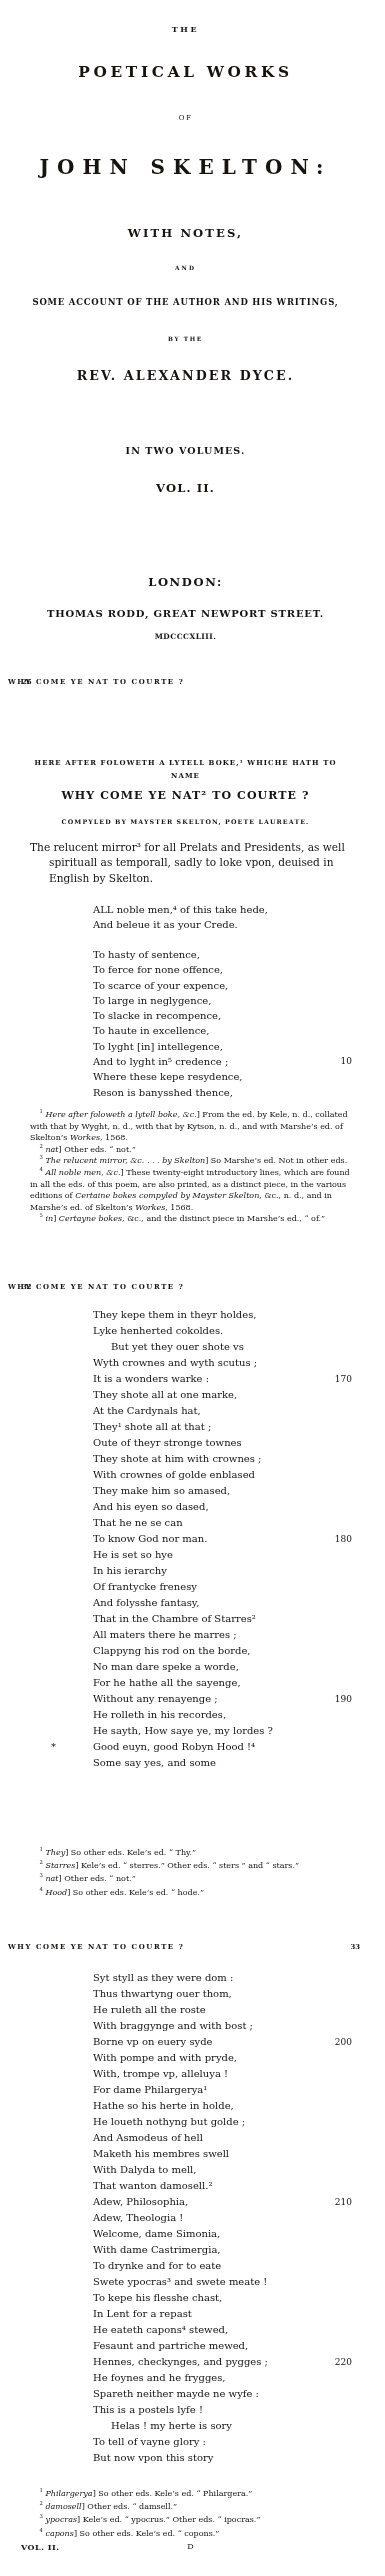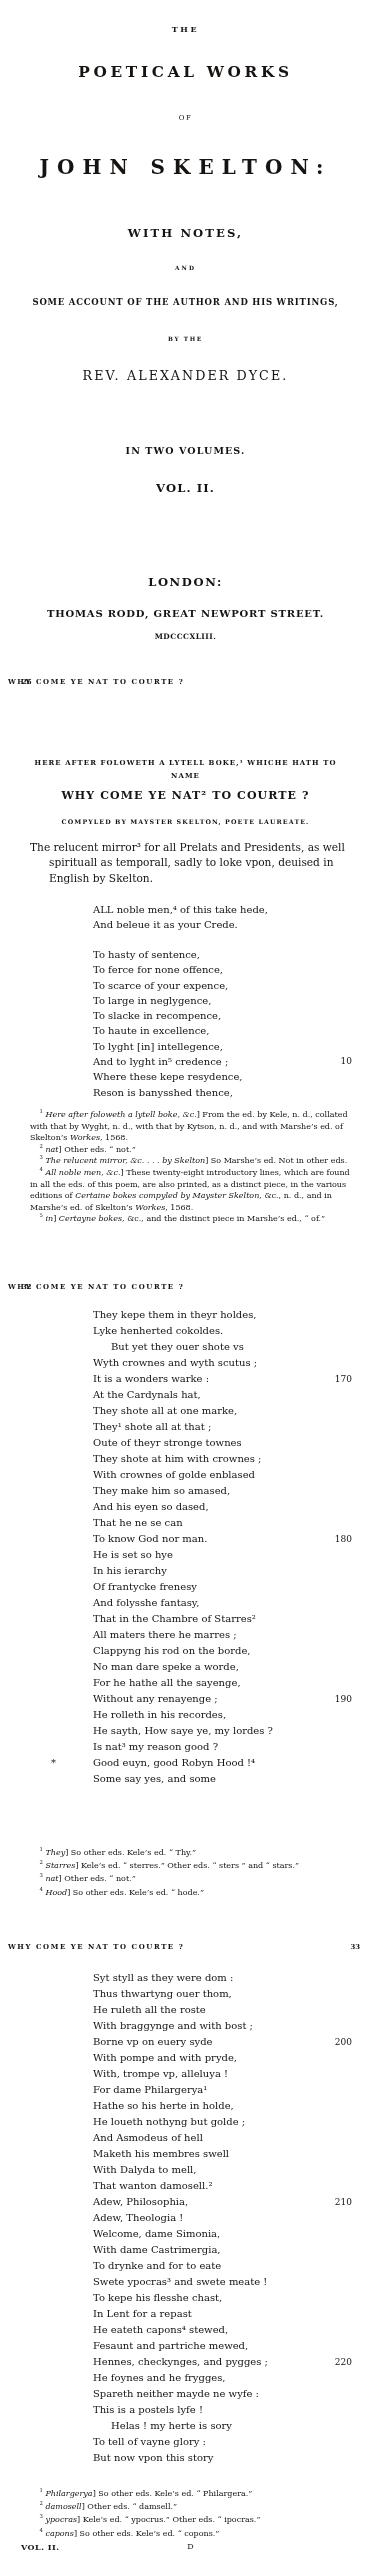--- a/index.html
+++ b/index.html
@@ -9,21 +9,21 @@
   .c{left:0;width:355px;text-align:center;}
   
   .t-the{font-size:8px;font-weight:bold;letter-spacing:2.6px;}
   .t-main{font-size:15.3px;font-weight:bold;letter-spacing:3.7px;}
   .t-of{font-size:6.9px;font-weight:normal;letter-spacing:1.6px;}
   .t-name{font-size:20px;font-weight:bold;letter-spacing:8px;}
   .t-notes{font-size:11.6px;font-weight:bold;letter-spacing:2.1px;}
   .t-and{font-size:5.8px;font-weight:bold;letter-spacing:2.1px;}
   .t-account{font-size:8.5px;font-weight:bold;letter-spacing:0.8px;}
   .t-bythe{font-size:5.8px;font-weight:bold;letter-spacing:1.6px;}
-  .t-editor{font-size:12.7px;font-weight:normal;letter-spacing:2.1px;}
+  .t-editor{font-size:12.7px;font-weight:bold;letter-spacing:2.1px;}
   .t-volumes{font-size:9.5px;font-weight:bold;letter-spacing:1.1px;}
   .t-vol{font-size:11.6px;font-weight:bold;letter-spacing:1.1px;}
   .t-city{font-size:11.6px;font-weight:bold;letter-spacing:1.6px;}
   .t-pub{font-size:10px;font-weight:bold;letter-spacing:0.8px;}
   .t-year{font-size:7.4px;font-weight:bold;letter-spacing:0.5px;}
   
   .rh-row{left:0;width:385px;height:10.6px;font-size:6.9px;font-weight:bold;letter-spacing:1.6px;}
   .rh-center{display:block;width:355px;}
   .rh-left{position:absolute;left:22px;top:0;letter-spacing:0;}
   .rh-right{position:absolute;right:33px;top:0;letter-spacing:0;}
@@ -122,43 +122,42 @@
     <span class="rh-left">32</span>
     <span class="rh-center">WHY COME YE NAT TO COURTE ?</span>
   </div>
 
   <div class="abs poem lh30" style="top:1307px">
       <div class="pline"><span class="t"><span>They kepe them in theyr holdes,</span></span></div>
       <div class="pline"><span class="t"><span>Lyke henherted cokoldes.</span></span></div>
       <div class="pline ind"><span class="t"><span>But yet they ouer shote vs</span></span></div>
       <div class="pline"><span class="t"><span>Wyth crownes and wyth scutus ;</span></span></div>
       <div class="pline"><span class="t"><span>It is a wonders warke :</span></span><span class="lnum">170</span></div>
+      <div class="pline"><span class="t"><span>They shote all at one marke,</span></span></div>
       <div class="pline"><span class="t"><span>At the Cardynals hat,</span></span></div>
-      <div class="pline"><span class="t"><span>They shote all at one marke,</span></span></div>
       <div class="pline"><span class="t"><span>They¹ shote all at that ;</span></span></div>
       <div class="pline"><span class="t"><span>Oute of theyr stronge townes</span></span></div>
       <div class="pline"><span class="t"><span>They shote at him with crownes ;</span></span></div>
       <div class="pline"><span class="t"><span>With crownes of golde enblased</span></span></div>
       <div class="pline"><span class="t"><span>They make him so amased,</span></span></div>
       <div class="pline"><span class="t"><span>And his eyen so dased,</span></span></div>
       <div class="pline"><span class="t"><span>That he ne se can</span></span></div>
       <div class="pline"><span class="t"><span>To know God nor man.</span></span><span class="lnum">180</span></div>
       <div class="pline"><span class="t"><span>He is set so hye</span></span></div>
       <div class="pline"><span class="t"><span>In his ierarchy</span></span></div>
       <div class="pline"><span class="t"><span>Of frantycke frenesy</span></span></div>
       <div class="pline"><span class="t"><span>And folysshe fantasy,</span></span></div>
       <div class="pline"><span class="t"><span>That in the Chambre of Starres²</span></span></div>
       <div class="pline"><span class="t"><span>All maters there he marres ;</span></span></div>
       <div class="pline"><span class="t"><span>Clappyng his rod on the borde,</span></span></div>
       <div class="pline"><span class="t"><span>No man dare speke a worde,</span></span></div>
       <div class="pline"><span class="t"><span>For he hathe all the sayenge,</span></span></div>
       <div class="pline"><span class="t"><span>Without any renayenge ;</span></span><span class="lnum">190</span></div>
       <div class="pline"><span class="t"><span>He rolleth in his recordes,</span></span></div>
       <div class="pline"><span class="t"><span>He sayth, How saye ye, my lordes ?</span></span></div>
-      <div class="pline"><span class="t"><span>Is nat³ my reason good ?</span></span></div>
       <div class="pline"><span class="star">*</span><span class="t"><span>Good euyn, good Robyn Hood !⁴</span></span></div>
       <div class="pline"><span class="t"><span>Some say yes, and some</span></span></div>
     </div>
 
   <div class="abs fnotes fn-lg" style="top:1846px">
       <div class="fnote"><span class="t"><sup>1</sup> <i>They</i><span>] So other eds.   Kele’s ed. “ Thy.”</span></span></div>
       <div class="fnote"><span class="t"><sup>2</sup> <i>Starres</i><span>] Kele’s ed. “ sterres.”   Other eds. “ sters ” and “ stars.”</span></span></div>
       <div class="fnote"><span class="t"><sup>3</sup> <i>nat</i><span>] Other eds. “ not.”</span></span></div>
       <div class="fnote"><span class="t"><sup>4</sup> <i>Hood</i><span>] So other eds.   Kele’s ed. “ hode.”</span></span></div>
     </div>

